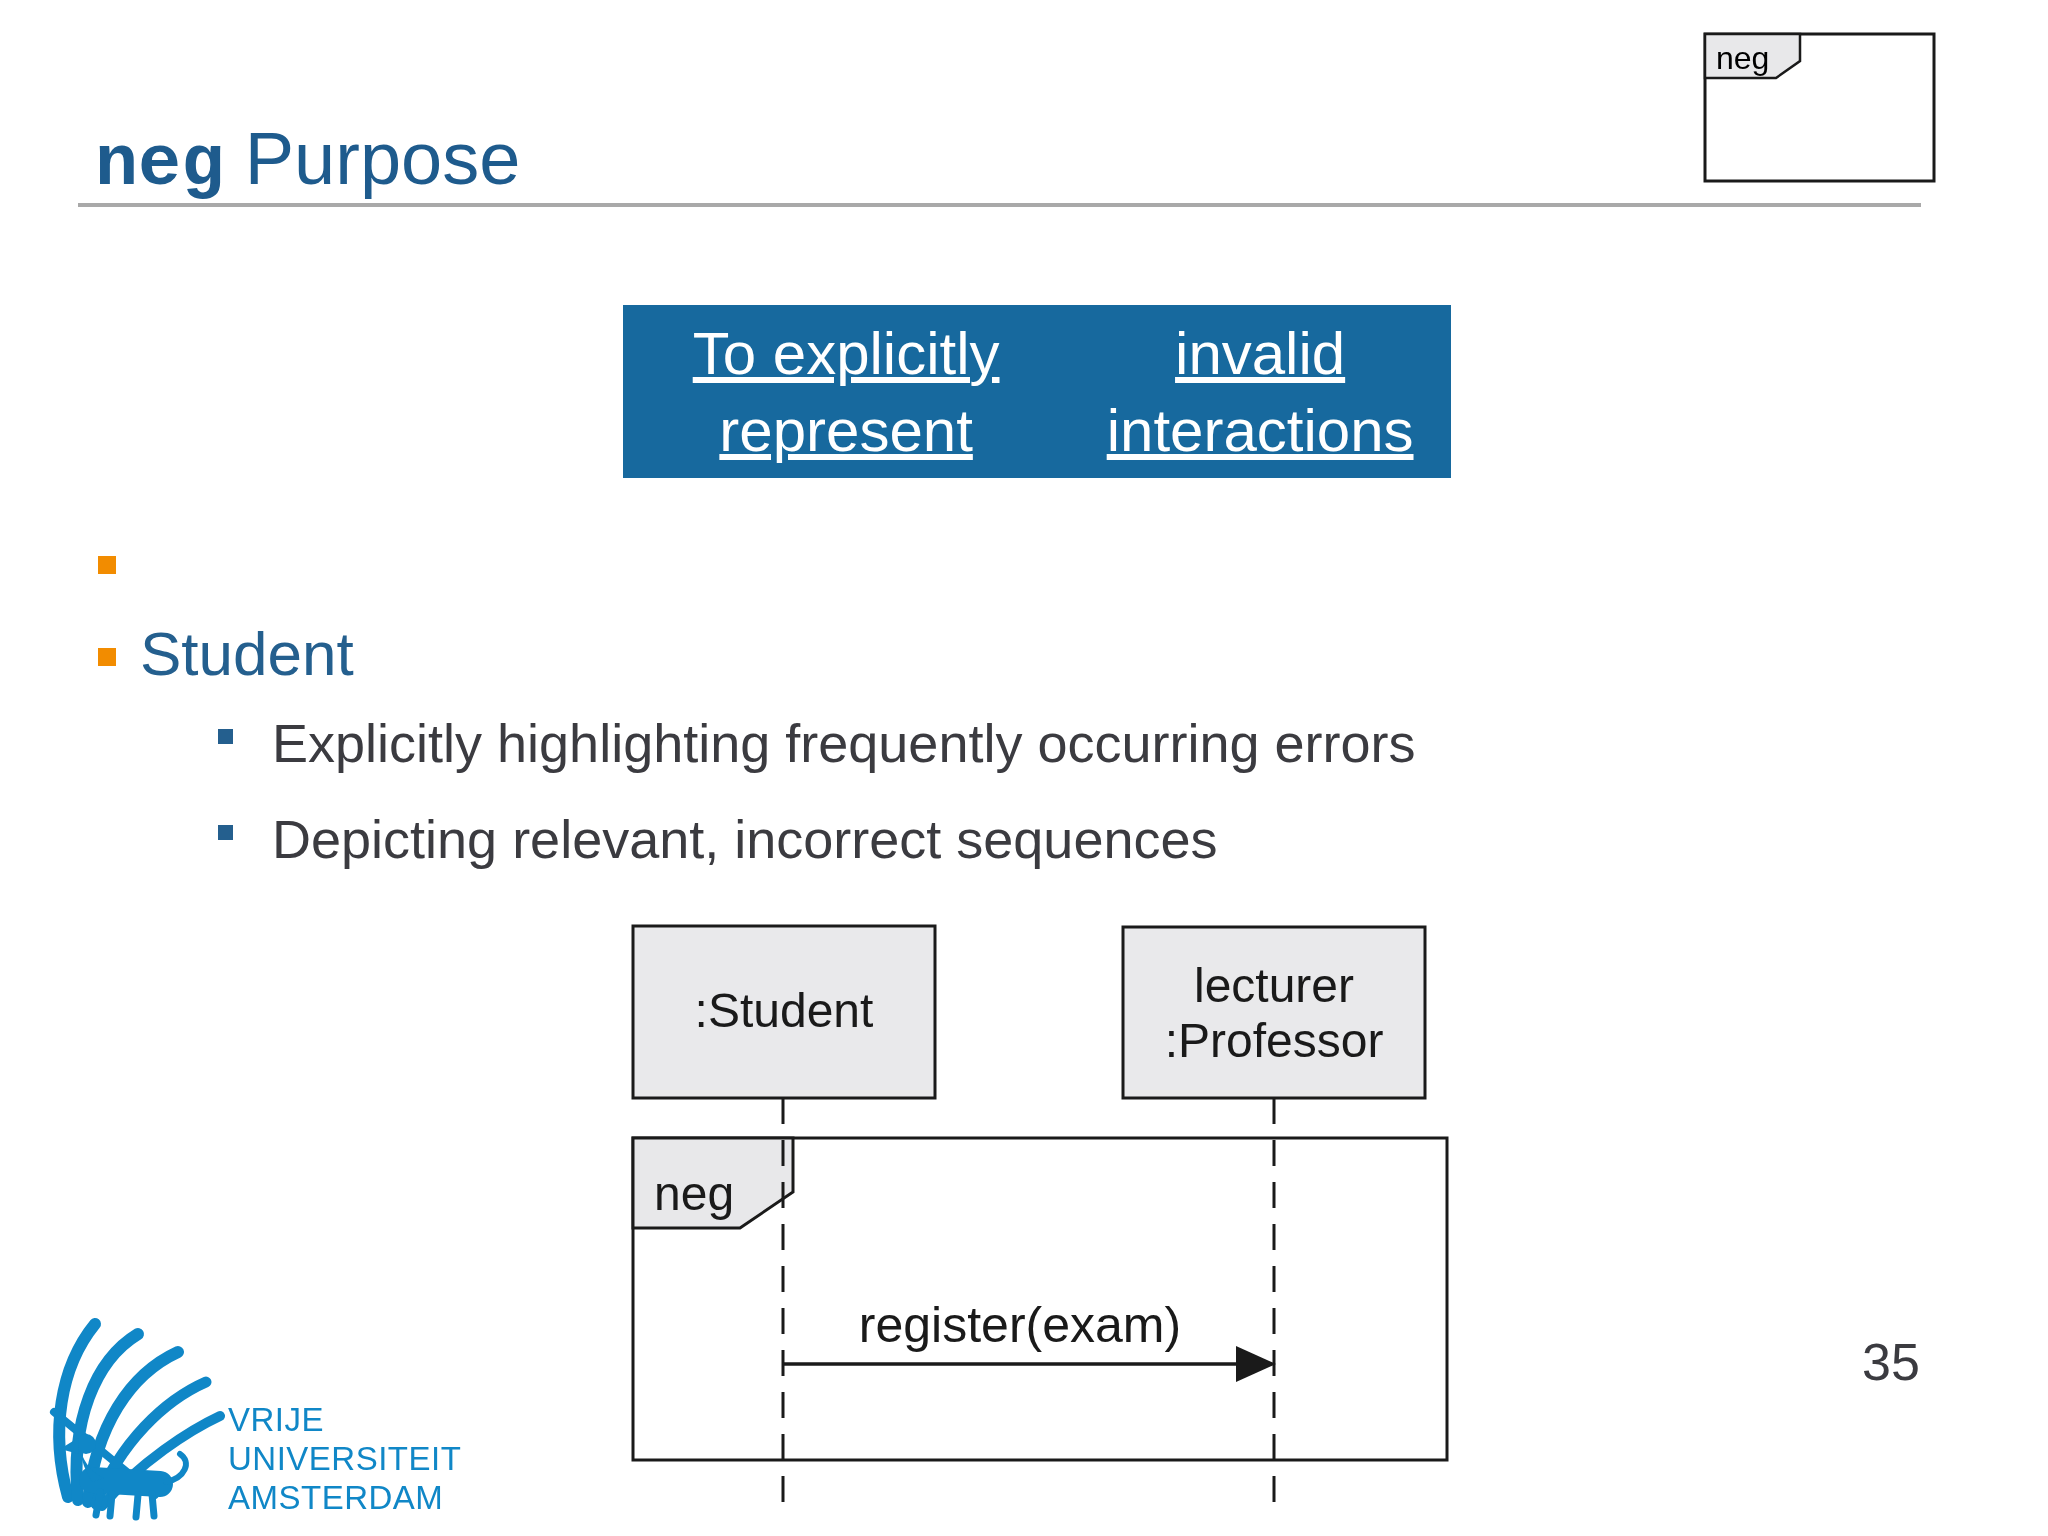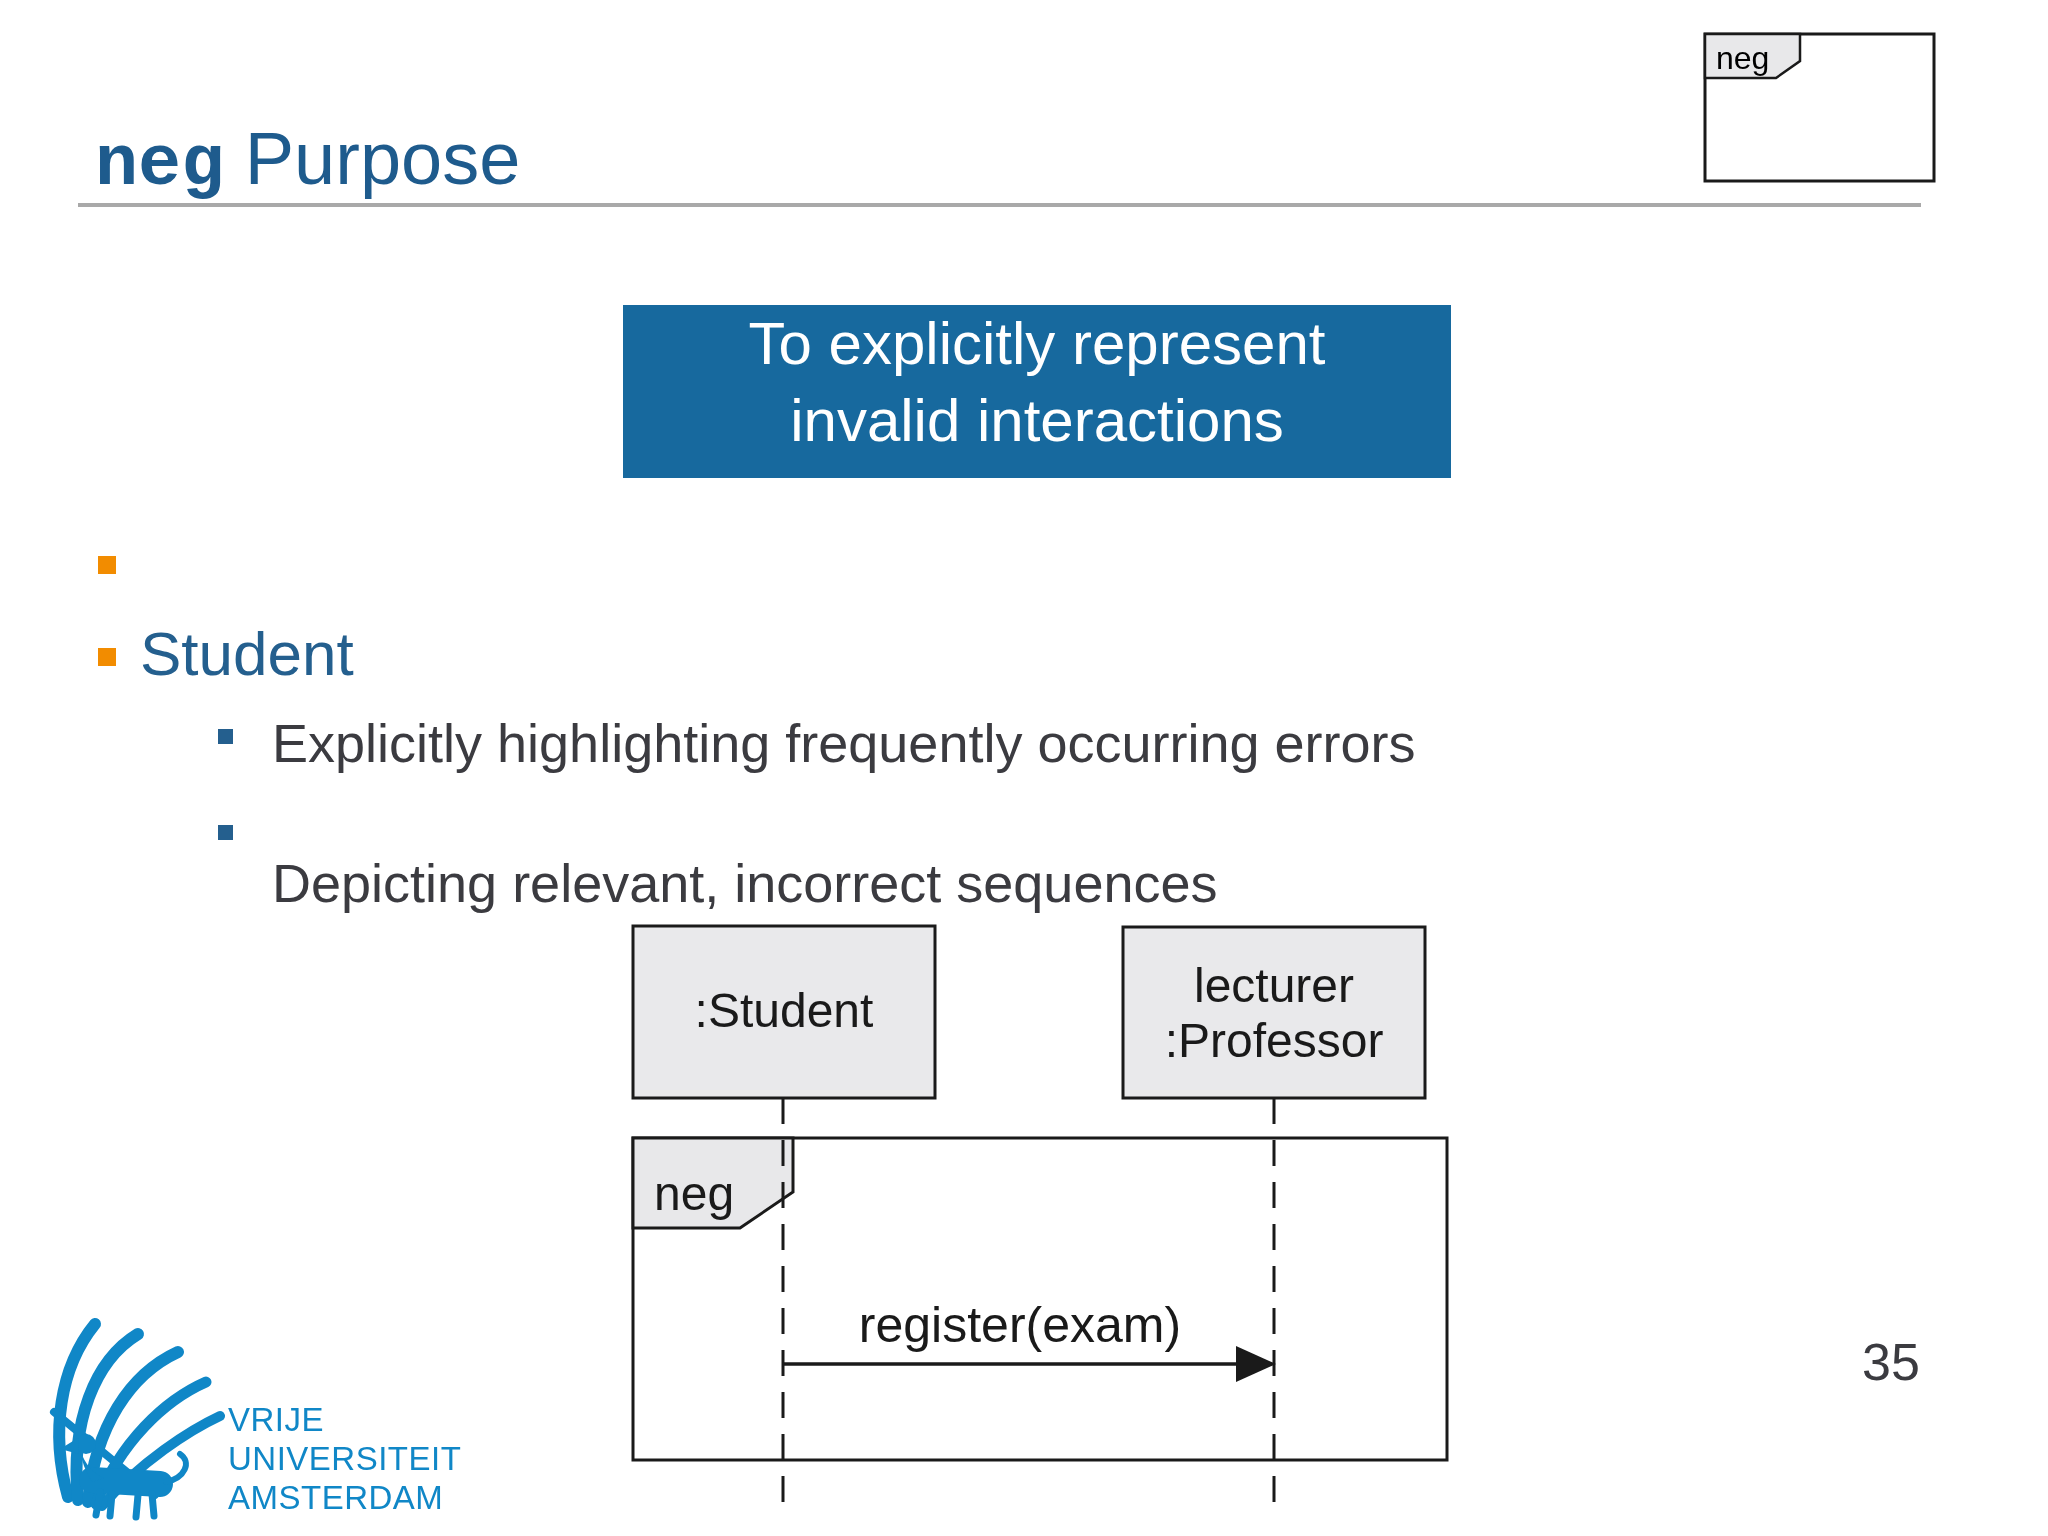--- a/index.html
+++ b/index.html
@@ -27,23 +27,24 @@
     width:1843px;height:4px;
     background:var(--divider-gray,#A9A9A9);
   }
   .neg-icon{position:absolute;left:1703px;top:32px;}
   
   .callout{
     position:absolute;left:623px;top:305px;
     width:828px;height:173px;
     background:var(--callout-bg,#17699E);
     color:#ffffff;
-    display:flex;flex-direction:column;align-items:center;
+    display:flex;justify-content:center;align-items:center;
     font-size:60px;line-height:77px;
     text-align:center;
+    text-decoration:underline;
   }
   
   .bullet-text{
     position:absolute;left:140px;
     font-size:62px;line-height:74px;
     color:var(--text-blue,#245F8E);
     white-space:nowrap;
   }
   .bullet-sq{
     position:absolute;left:98px;width:18px;height:18px;
@@ -97,21 +98,21 @@
 
   <div class="bullet-sq" style="top:556px"></div>
 
   <div class="bullet-sq" style="top:648px"></div>
   <div class="bullet-text" style="top:617px">Student</div>
 
   <div class="sub-sq" style="top:729px"></div>
   <div class="sub-text" style="top:710px">Explicitly highlighting frequently occurring errors</div>
 
   <div class="sub-sq" style="top:825px"></div>
-  <div class="sub-text" style="top:850px">Depicting relevant, incorrect sequences</div>
+  <div class="sub-text" style="top:806px">Depicting relevant, incorrect sequences</div>
 
   <svg class="diagram" width="900" height="636" viewBox="0 0 900 636">
 
     <rect x="33" y="26" width="302" height="172" fill="#E9E9EB" stroke="#1A1A1A" stroke-width="3"></rect>
     <text x="184" y="127" font-size="48" text-anchor="middle">:Student</text>
 
     <rect x="523" y="27" width="302" height="171" fill="#E9E9EB" stroke="#1A1A1A" stroke-width="3"></rect>
     <text x="674" y="102" font-size="48" text-anchor="middle">lecturer</text>
     <text x="674" y="157" font-size="48" text-anchor="middle">:Professor</text>
 

